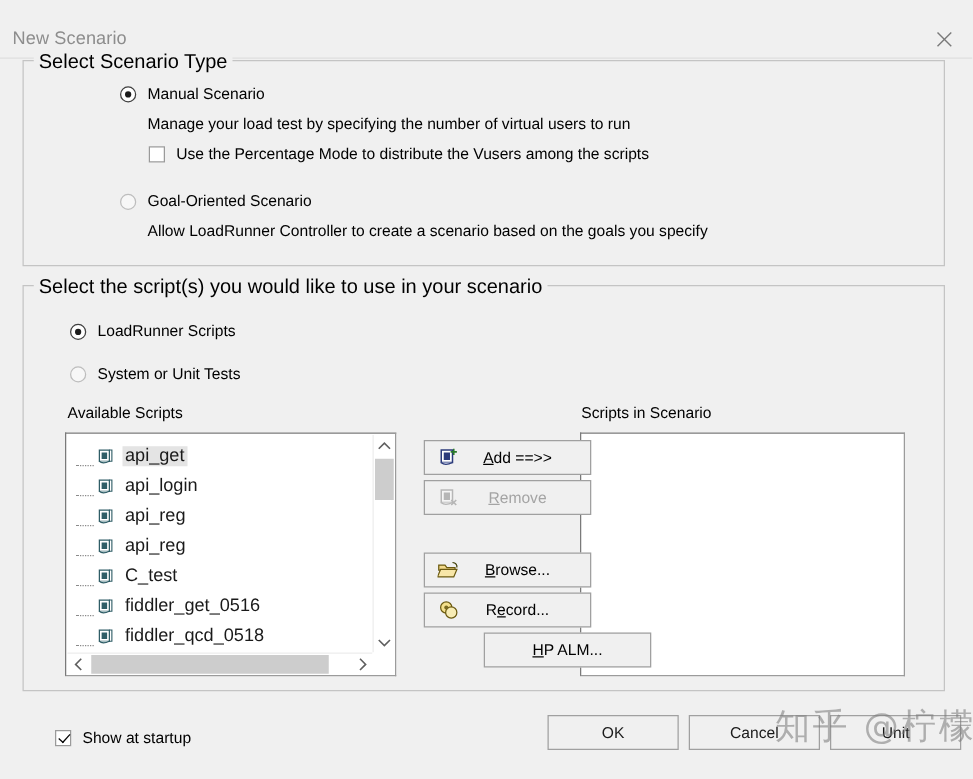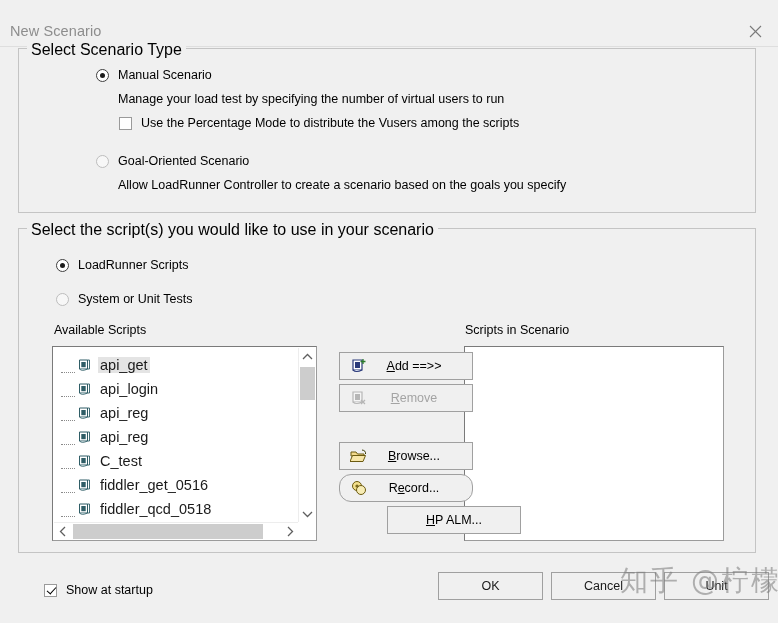--- a/index.html
+++ b/index.html
@@ -496,21 +496,21 @@
   <span class="btn-ico">
     <svg width="18" height="18" viewBox="0 0 18 18">
       <path d="M1 5 h5 l1.5 2 h6.5 v2 h-13 z" fill="#f2d98b" stroke="#6b5a10" stroke-width="1"></path>
       <path d="M2.5 8.5 h13 l-2.5 6 h-13 z" fill="#f7e6a8" stroke="#6b5a10" stroke-width="1"></path>
       <path d="M12 3 q4 0.5 3.5 4" fill="none" stroke="#3a3a00" stroke-width="1"></path>
     </svg>
   </span>
   <span class="btn-text"><u>B</u>rowse...</span>
 </div>
 
-<div class="mid-btn" id="btn-record" style="top:474px;border-radius:12px;">
+<div class="mid-btn" id="btn-record" style="top:474px;">
   <span class="btn-ico">
     <svg width="18" height="18" viewBox="0 0 18 18">
       <circle cx="7" cy="7" r="4.5" fill="#f4e08c" stroke="#6b5a10" stroke-width="1"></circle>
       <circle cx="11" cy="11" r="4.5" fill="#f7ecb5" stroke="#6b5a10" stroke-width="1"></circle>
       <circle cx="7" cy="7" r="1.6" fill="#7a6a20"></circle>
     </svg>
   </span>
   <span class="btn-text">R<u>e</u>cord...</span>
 </div>
 

